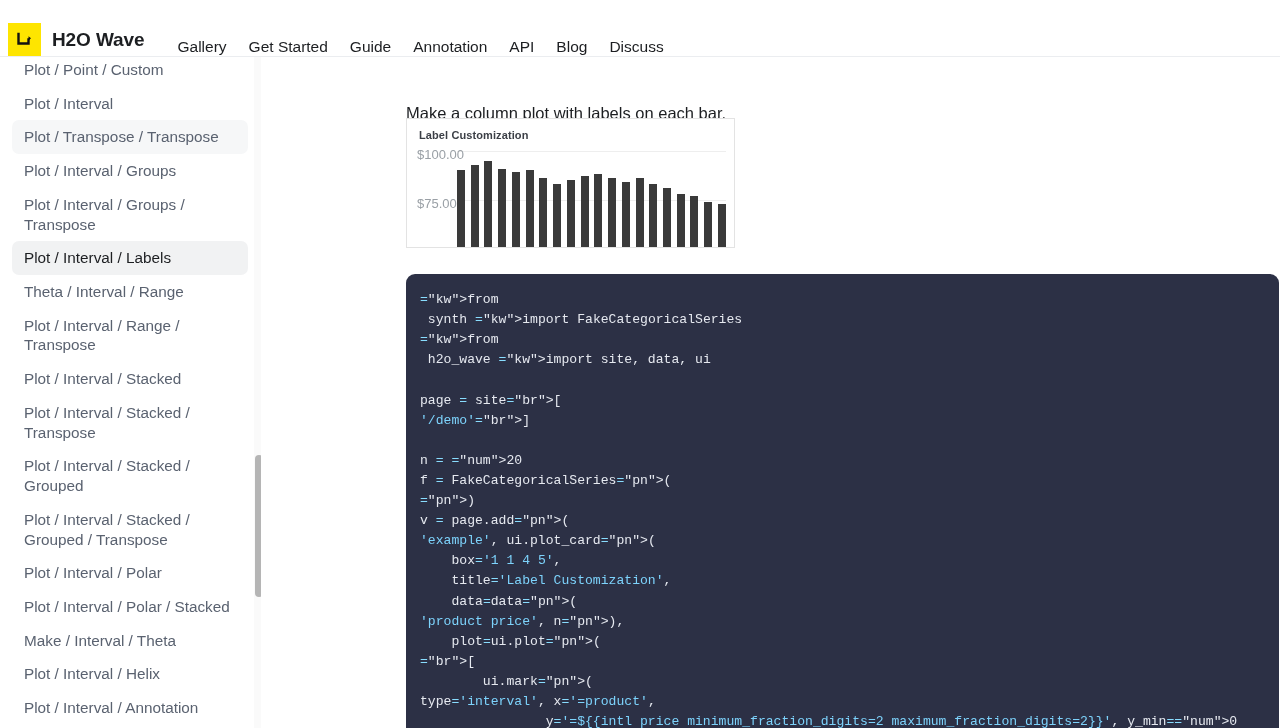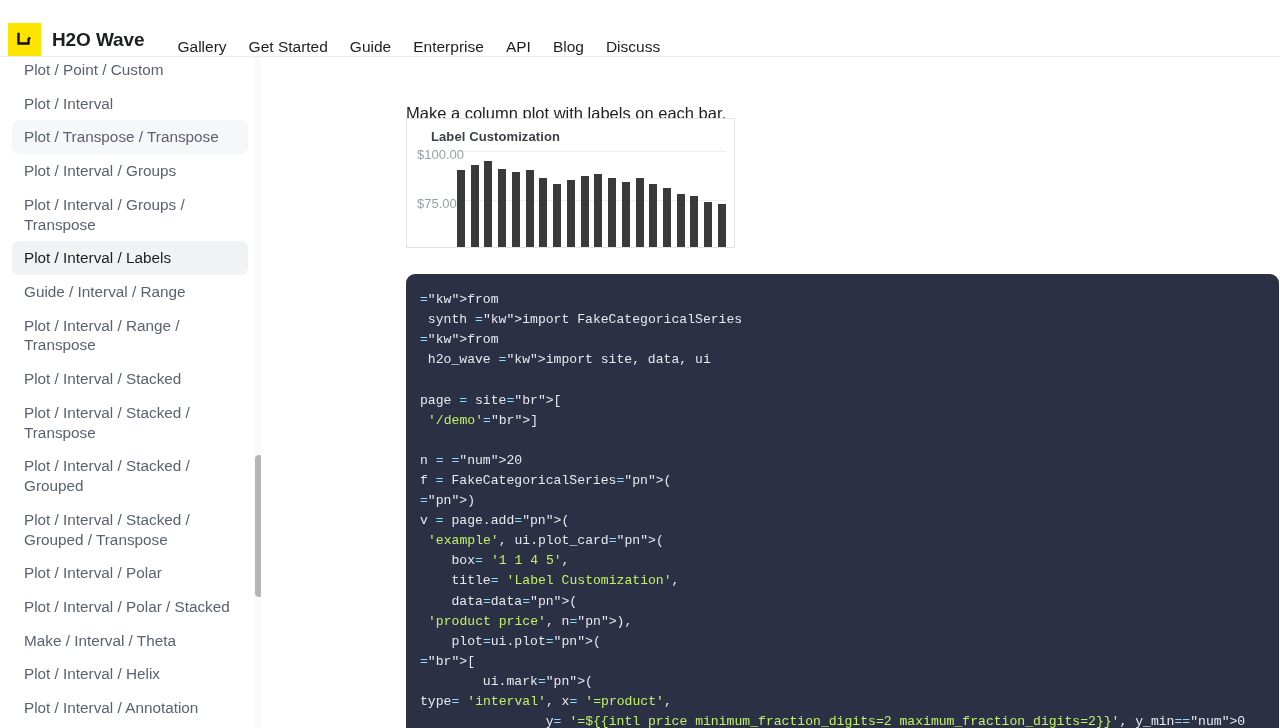--- a/index.html
+++ b/index.html
@@ -123,22 +123,22 @@
   #chart-card {
     position: absolute;
     left: 145px; top: 61px;
     width: 329px; height: 130px;
     background: #ffffff;
     border: 1px solid #e3e3e3;
     overflow: hidden;
   }
   #chart-title {
     position: absolute;
-    left: 24px; top: 10px;
-    font-size: 13px;
+    left: 12px; top: 10px;
+    font-size: 11px;
     font-weight: bold;
     color: #3b3f46;
     letter-spacing: 0.1px;
   }
   #chart-plot {
     position: absolute;
     left: 0; top: 22px;
     width: 329px; height: 108px;
   }
   .grid-line {
@@ -180,54 +180,54 @@
     border-radius: 9px 9px 0 0;
     padding: 16px 0 0 14px;
     overflow: hidden;
     font-family: "Liberation Mono", "DejaVu Sans Mono", monospace;
     font-size: 13.1px;
     line-height: 20.1px;
     color: #e6e9f0;
     white-space: pre;
   }
   #code-block .ln { display: block; min-height: 20px; }
-  .str  { color: #bef264; margin-left: 8px; }
+  .str  { color: #7dd3fc; }
   .op   { color: #89ddff; }
 </style>
 </head>
 <body>
 
 <div id="topbar">
   <div id="brand">
     <span id="logo-mark">
       <svg width="17" height="17" viewBox="0 0 17 17" aria-hidden="true">
         <path d="M2.5 3 L2.5 12.5 L12.5 12.5 L12.5 8.5" stroke="#111" stroke-width="2.4" fill="none" stroke-linecap="square"></path>
         <path d="M12.5 5.2 L12.5 9.6 L15.0 7.2 Z" fill="#111"></path>
       </svg>
     </span>
     <span id="brand-name">H2O Wave</span>
   </div>
   <a class="nav-link">Gallery</a>
   <a class="nav-link">Get Started</a>
   <a class="nav-link">Guide</a>
-  <a class="nav-link">Enterprise</a>
+  <a class="nav-link">Annotation</a>
   <a class="nav-link">API</a>
   <a class="nav-link">Blog</a>
   <a class="nav-link">Discuss</a>
 </div>
 
 <nav id="sidebar">
   <ul id="sidebar-list">
       <li class="side-item">Plot / Point / Custom</li>
       <li class="side-item">Plot / Interval</li>
       <li class="side-item hovered">Plot / Transpose / Transpose</li>
       <li class="side-item">Plot / Interval / Groups</li>
       <li class="side-item">Plot / Interval / Groups / Transpose</li>
       <li class="side-item active">Plot / Interval / Labels</li>
-      <li class="side-item">Guide / Interval / Range</li>
+      <li class="side-item">Theta / Interval / Range</li>
       <li class="side-item">Plot / Interval / Range / Transpose</li>
       <li class="side-item">Plot / Interval / Stacked</li>
       <li class="side-item">Plot / Interval / Stacked / Transpose</li>
       <li class="side-item">Plot / Interval / Stacked / Grouped</li>
       <li class="side-item">Plot / Interval / Stacked / Grouped / Transpose</li>
       <li class="side-item">Plot / Interval / Polar</li>
       <li class="side-item">Plot / Interval / Polar / Stacked</li>
       <li class="side-item">Make / Interval / Theta</li>
       <li class="side-item">Plot / Interval / Helix</li>
       <li class="side-item">Plot / Interval / Annotation</li>

